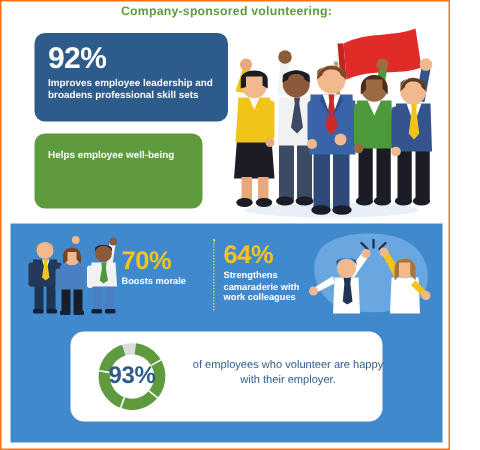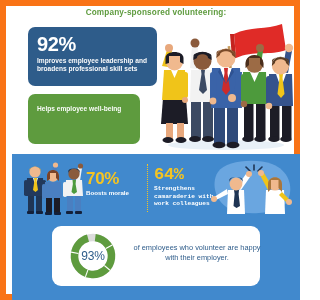--- a/index.html
+++ b/index.html
@@ -14,21 +14,21 @@
     overflow: hidden;
     position: relative;
   }
 
   #infographic {
     position: relative;
     width: 300px;
     height: 300px;
     background: #ffffff;
     box-sizing: border-box;
-    border: 6px solid #f97316;
+    border: 1px solid #f97316;
   }
 
   
   .title {
     position: absolute;
     left: 0;
     top: 2px;
     width: 300px;
     text-align: center;
     font-size: 8.2px;
@@ -139,21 +139,20 @@
   }
   .band-stat.morale {
     left: 74px;
     top: 16px;
     width: 58px;
   }
   .band-stat.camaraderie {
     left: 142px;
     top: 12px;
     width: 62px;
-    font-family: Liberation Mono, monospace;
   }
 
   .dotted-divider {
     position: absolute;
     left: 135px;
     top: 10px;
     width: 0;
     height: 48px;
     border-left: 1.6px dotted #f5c421;
   }
@@ -178,22 +177,22 @@
   .donut-wrap svg { display: block; }
   .donut-pct {
     position: absolute;
     left: 0;
     top: 0;
     width: 50px;
     height: 50px;
     display: flex;
     align-items: center;
     justify-content: center;
-    font-size: 12px;
-    font-weight: normal;
+    font-size: 16px;
+    font-weight: bold;
     color: #2e5c8a;
     letter-spacing: -0.2px;
   }
   .donut-text {
     position: absolute;
     left: 80px;
     top: 17px;
     width: 130px;
     text-align: center;
     font-size: 7.4px;

